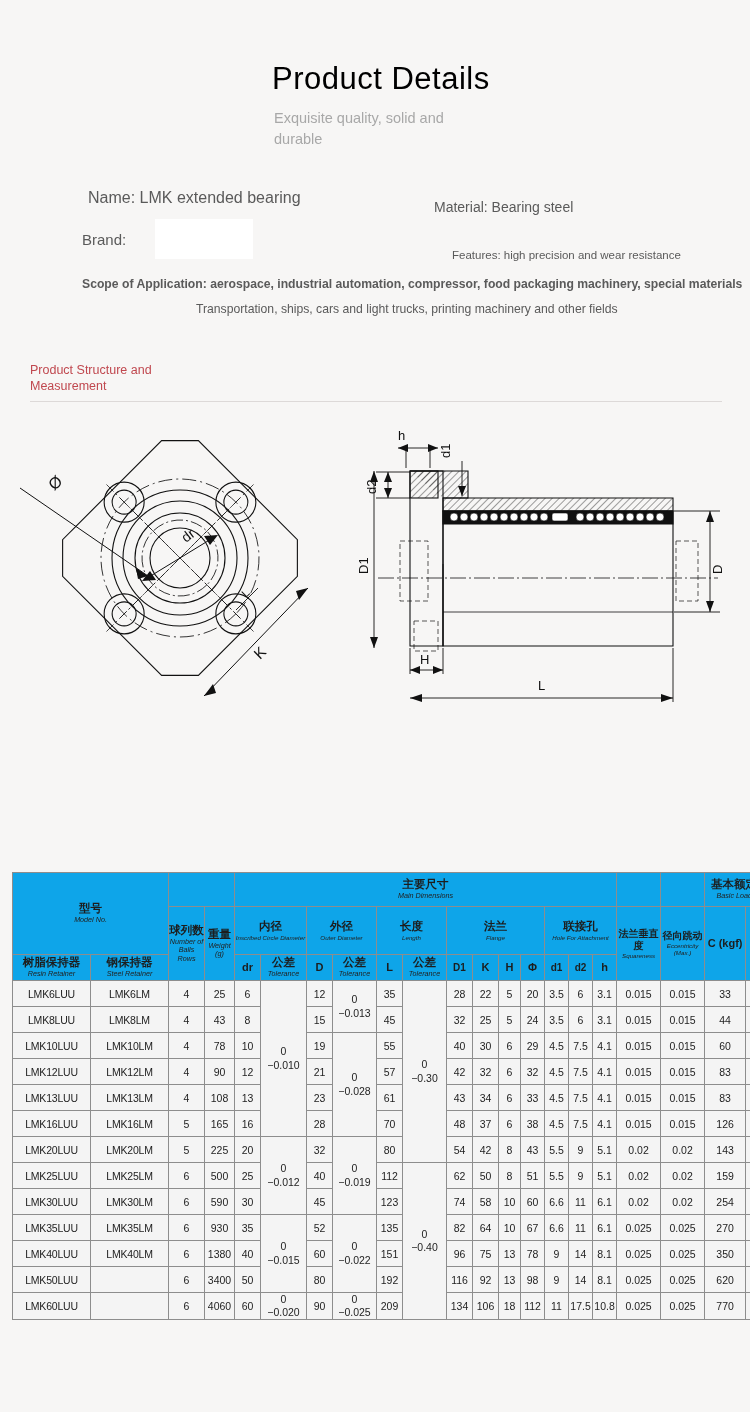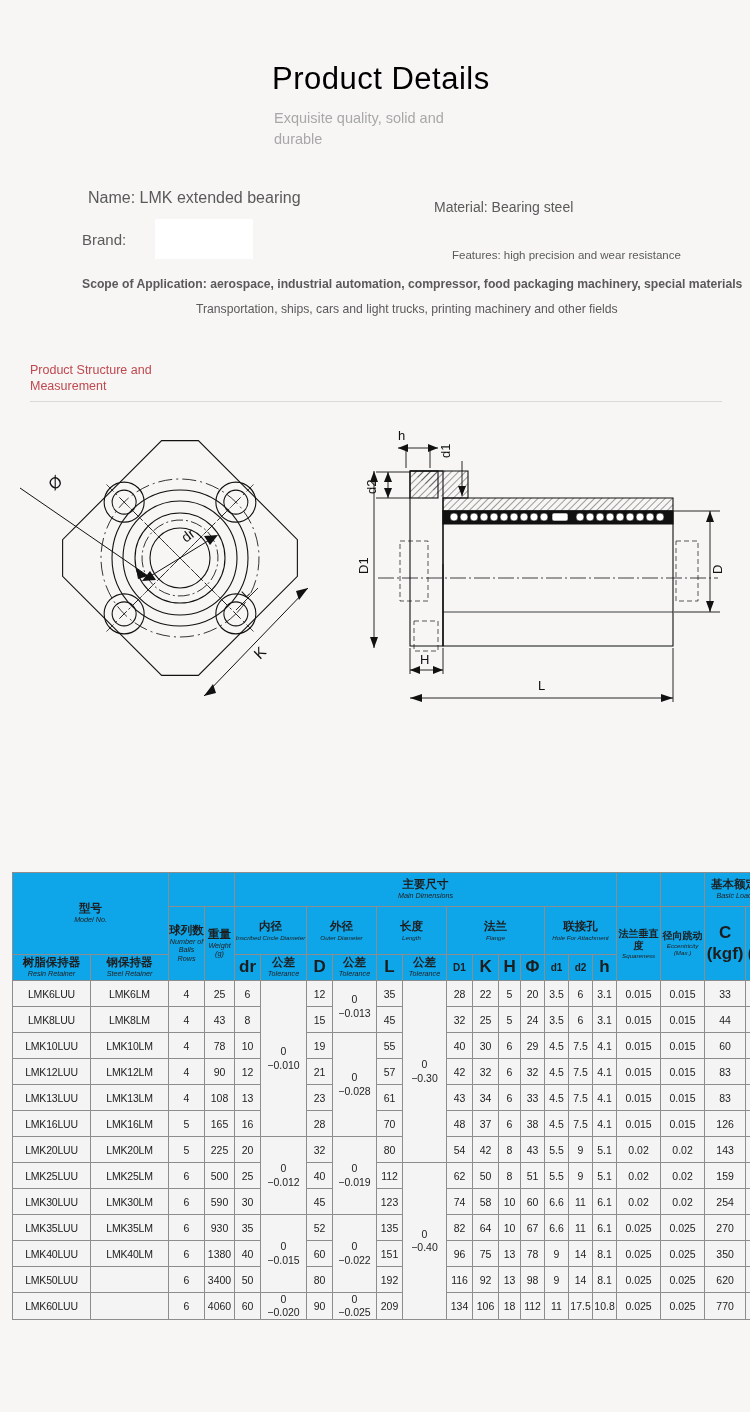--- a/index.html
+++ b/index.html
@@ -90,21 +90,21 @@
     color: #1d1d1d;
     background: #f2f2f2;
   }
   table.spec thead th { background: #0ea5e9; }
   table.spec tbody td { background: #f4f4f4; font-size: 10.5px; }
   .cn { font-size: 11.5px; font-weight: bold; display: block; line-height: 1.18;
         font-family: "DejaVu Sans", sans-serif; }
   .cn.sm { font-size: 10px; }
   .en { font-size: 7.2px; font-weight: normal; display: block; line-height: 1.18; color: #222; font-style: italic; }
   .en.xs { font-size: 6.2px; }
-  .lat { font-size: 17px; display: block; line-height: 1.2; }
+  .lat { font-size: 11px; display: block; line-height: 1.2; }
   .lat.sm { font-size: 10px; }
   td.model { font-size: 10.5px; letter-spacing: -0.2px; }
   td.tol { font-size: 9.5px; line-height: 1.25; }
   tbody tr { height: 26px; }
   thead tr.r1 { height: 34px; }
   thead tr.r2 { height: 48px; }
   thead tr.r3 { height: 26px; }
 </style>
 </head>
 <body>

